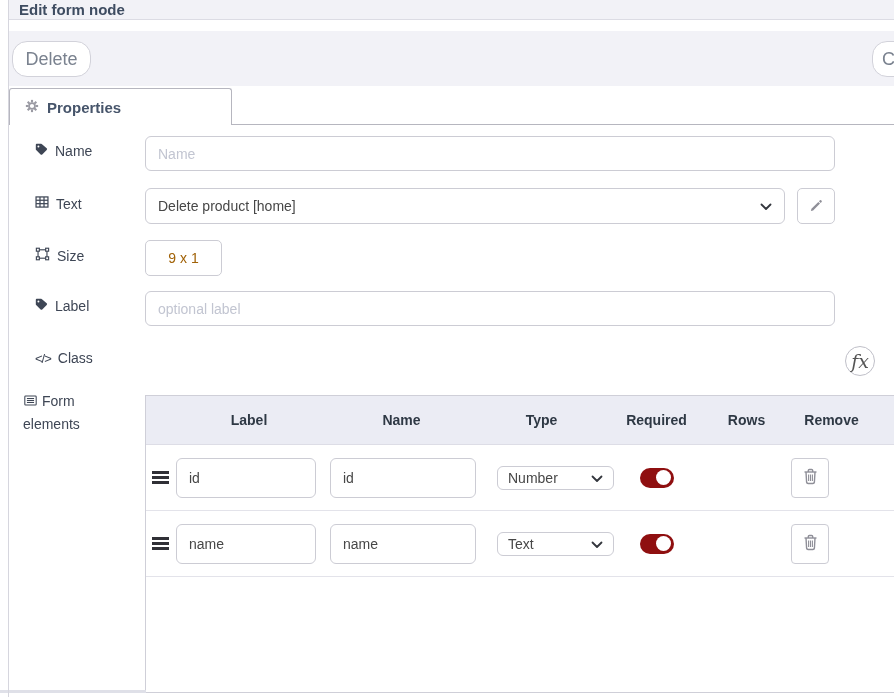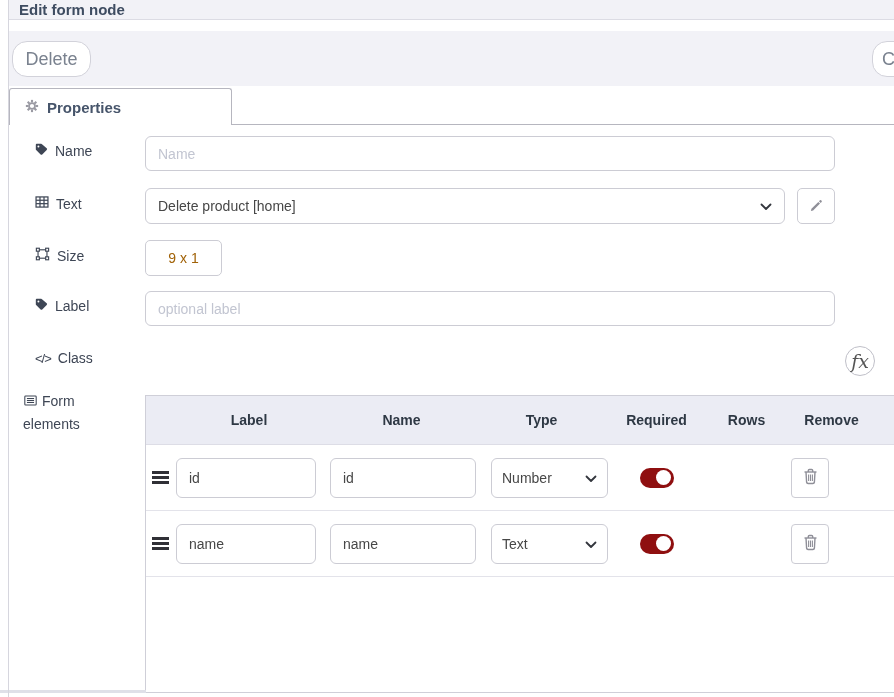--- a/index.html
+++ b/index.html
@@ -57,21 +57,21 @@
   .thead,.el-row{display:grid;
       grid-template-columns:28px 150px 155px 125px 105px 75px 95px;align-items:center;}
   .thead{height:48px;background:#ebecf4;border-bottom:1px solid #dddde6;}
   .thead span{text-align:center;font-weight:bold;color:#2e3844;}
   .el-row{height:65px;border-bottom:1px solid #e3e3ea;}
   .handle{width:17px;height:13px;margin-left:6px;cursor:grab;
           background:repeating-linear-gradient(to bottom,#303036 0 2.5px,transparent 2.5px 5.2px);}
   .cell-input{position:static;height:40px;}
   .ci-label{width:140px;margin-left:2px;}
   .ci-name{width:146px;margin-left:6px;}
-  .cell-select{position:static;width:117px;height:40px;margin-left:12px;padding:0 10px;}
+  .cell-select{position:static;width:117px;height:24px;margin-left:18px;padding:0 10px;}
   .toggle{position:relative;justify-self:center;width:34px;height:20px;
           border-radius:10px;background:#8f0f10;cursor:pointer;}
   .toggle::after{content:'';position:absolute;right:2.5px;top:2.5px;width:15px;
           height:15px;border-radius:50%;background:#fff;}
   .trash-btn{position:static;width:38px;height:40px;margin-left:7px;border-radius:4px;}
   .bottom-strip{position:absolute;left:0;top:690px;width:146px;height:3px;
           background:#dfe0e8;}
 </style>
 </head>
 <body>

